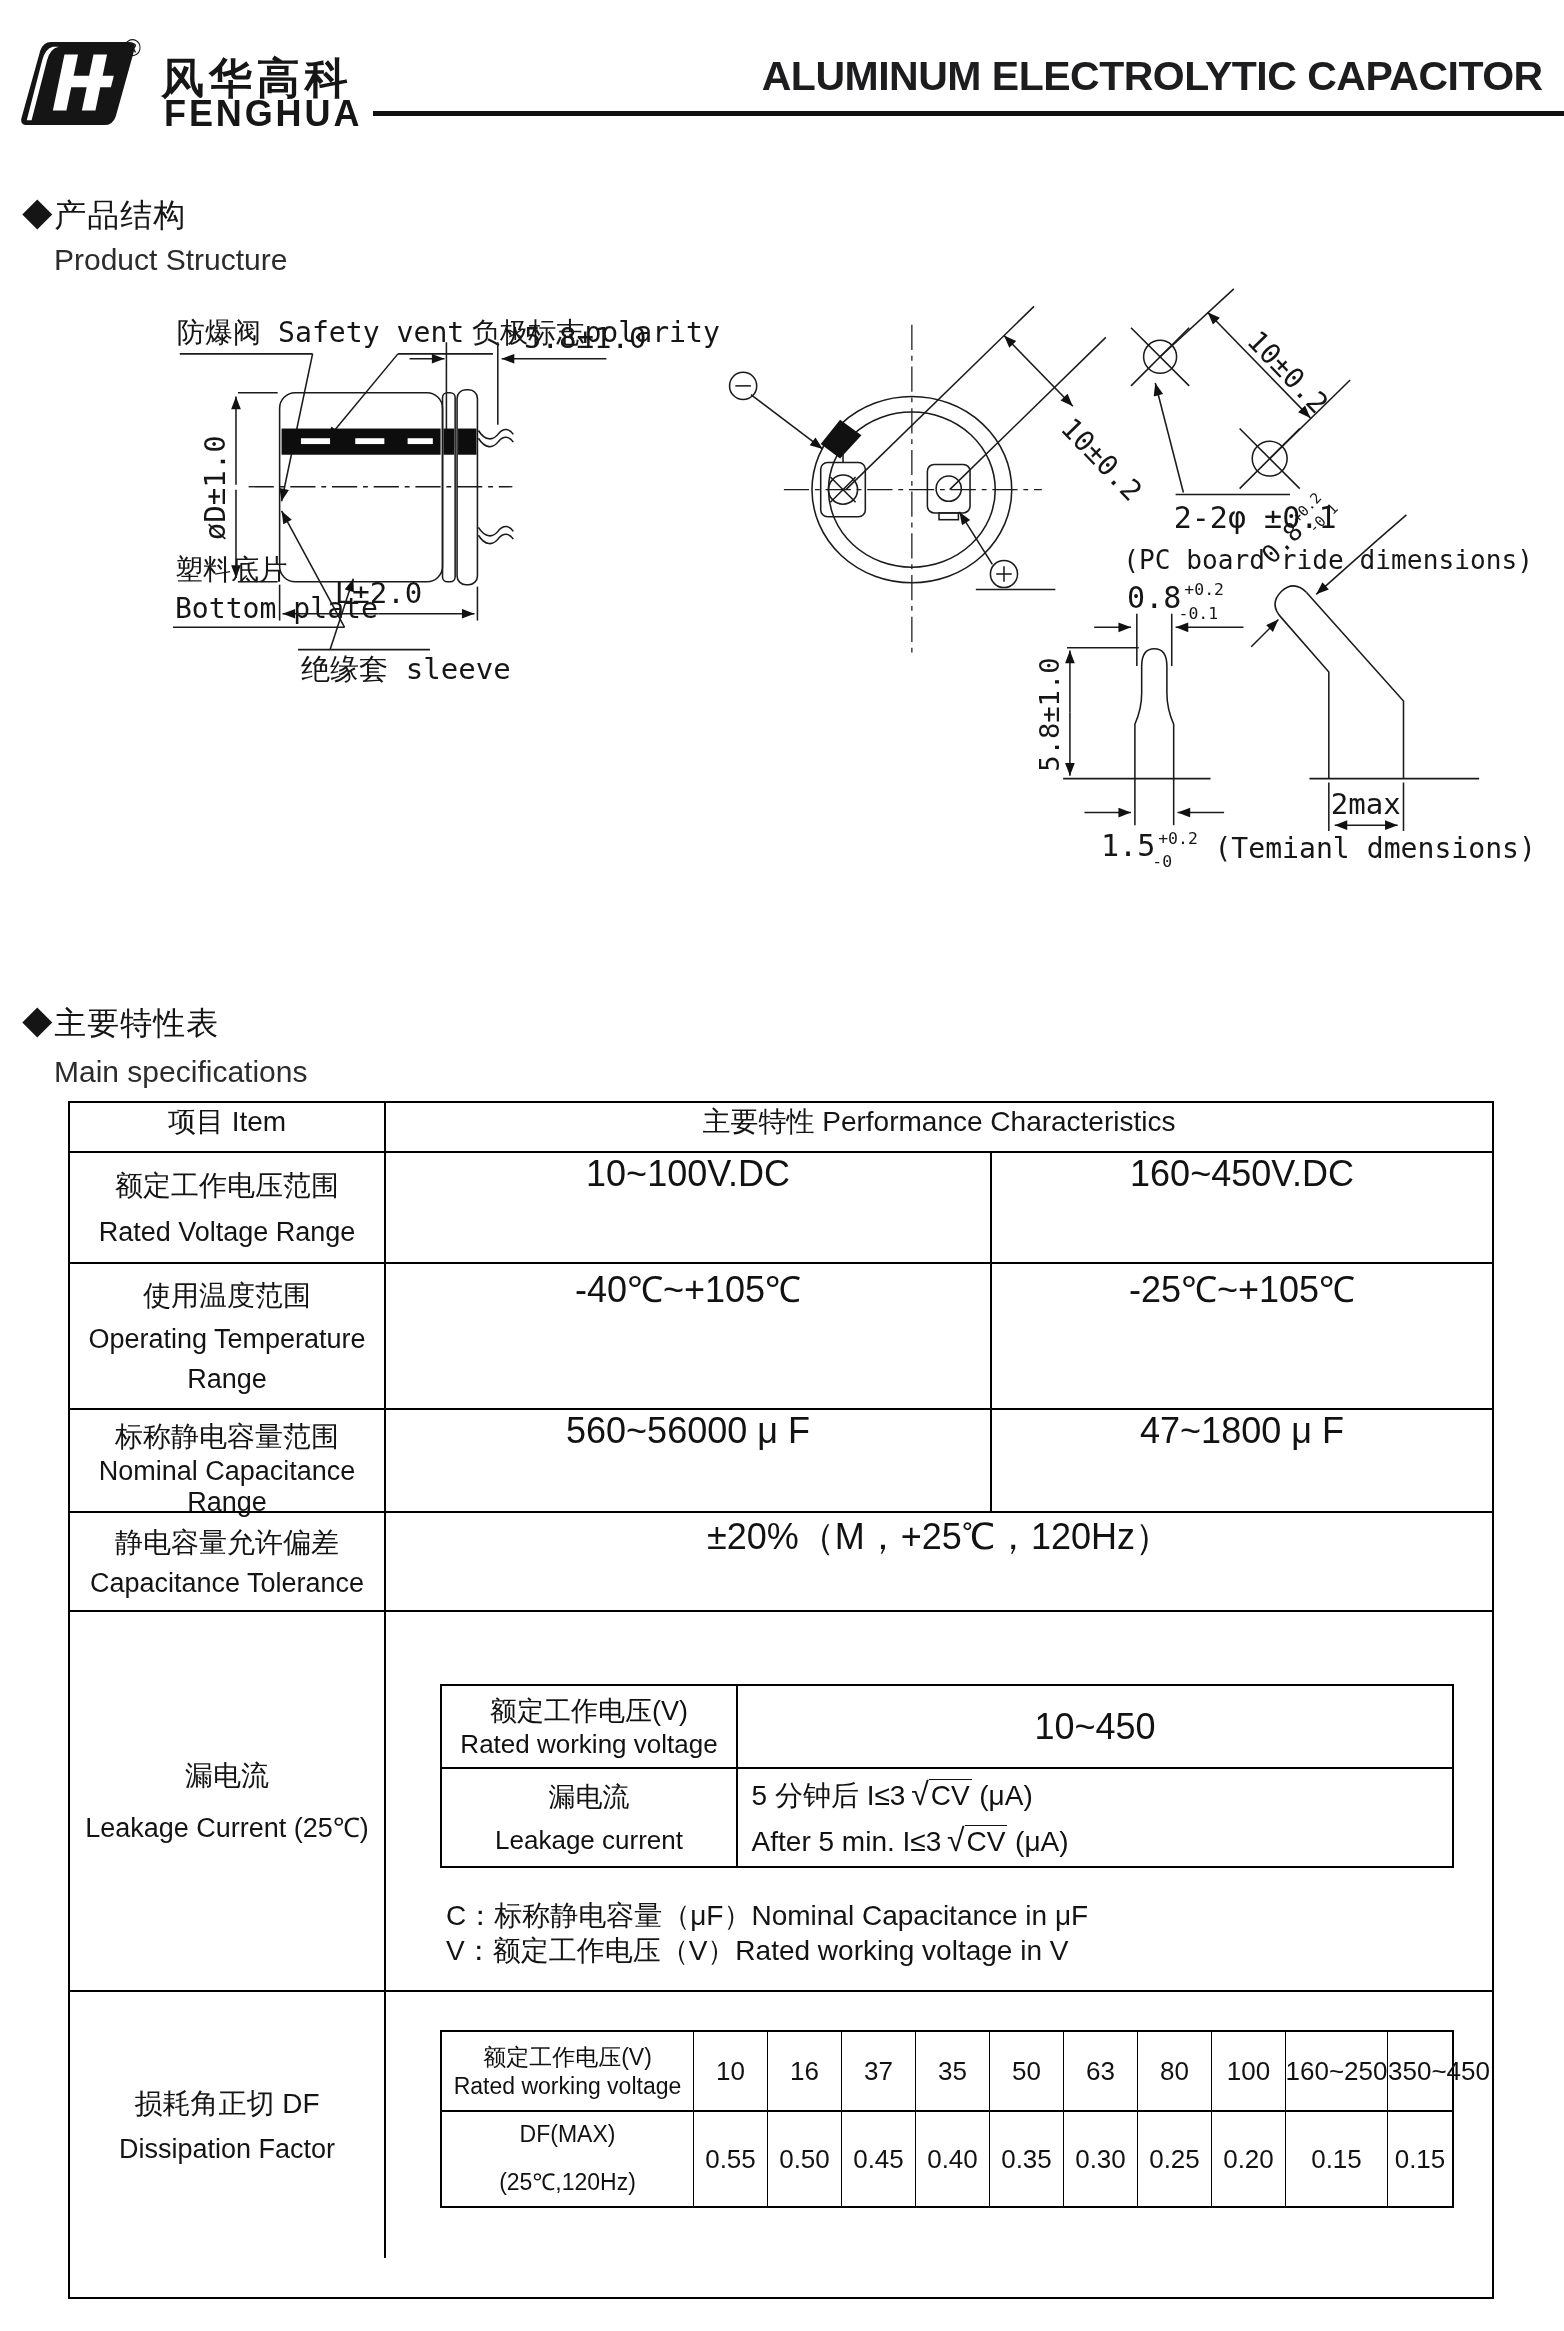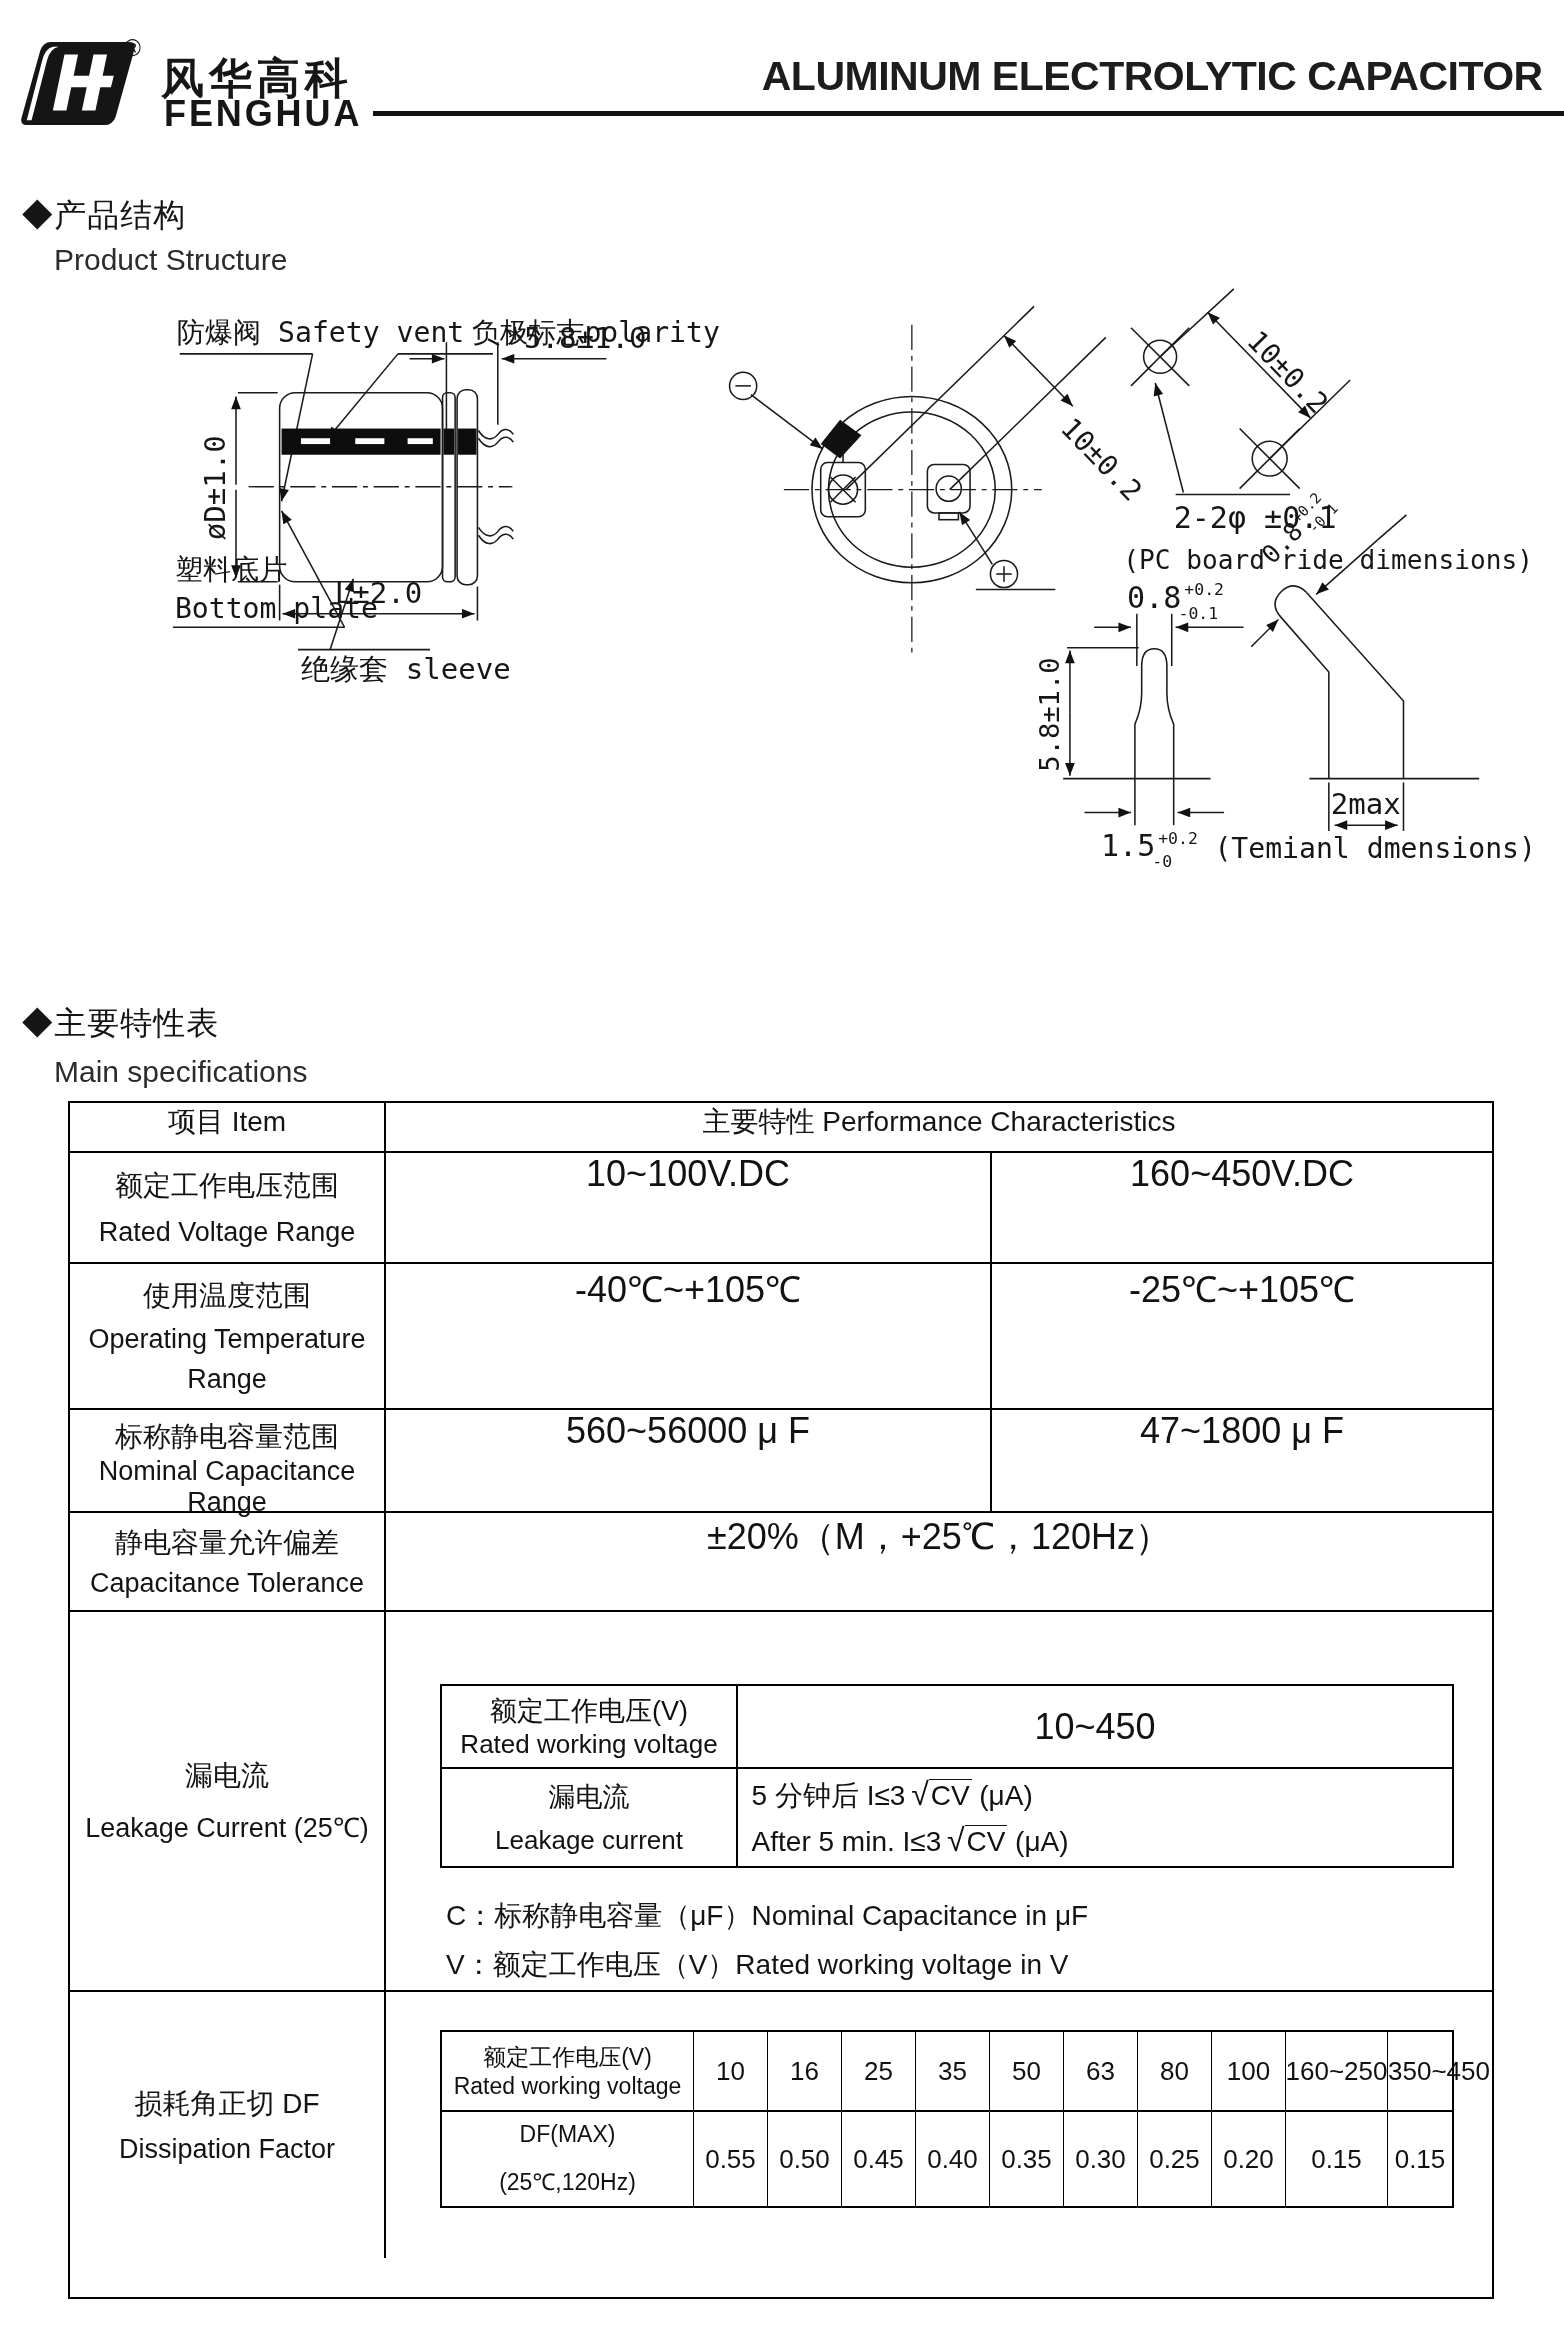--- a/index.html
+++ b/index.html
@@ -324,21 +324,21 @@
             <span class="ncn">漏电流</span>
             <span class="nen">Leakage current</span>
           </div>
           <div class="ncell flex1 formula-cell">
             <span class="formula"><span>5 分钟后 I≤3</span><span class="radical">√</span><span class="radicand">CV</span><span> (μA)</span></span>
             <span class="formula"><span>After 5 min. I≤3</span><span class="radical">√</span><span class="radicand">CV</span><span> (μA)</span></span>
           </div>
         </div>
       </div>
       <div class="leak-note" style="top:285px">C：标称静电容量（μF）Nominal Capacitance in μF</div>
-      <div class="leak-note" style="top:334px">V：额定工作电压（V）Rated working voltage in V</div>
+      <div class="leak-note" style="top:320px">V：额定工作电压（V）Rated working voltage in V</div>
     </div>
   </div>
 
   <div class="trow last" style="height:266px">
     <div class="cell label-col stack" style="justify-content:center;gap:11.6px">
       <span class="cn">损耗角正切 DF</span>
       <span class="en">Dissipation Factor</span>
     </div>
     <div class="cell flex1 rel">
       <div id="df-nested" class="nested">
@@ -347,21 +347,21 @@
             <span class="df-sm">额定工作电压(V)</span>
             <span class="df-sm">Rated working voltage</span>
           </div>
           <div class="dfc dfv">
               <span>10</span>
             </div>
           <div class="dfc dfv">
               <span>16</span>
             </div>
           <div class="dfc dfv">
-              <span>25</span>
+              <span>37</span>
             </div>
           <div class="dfc dfv">
               <span>35</span>
             </div>
           <div class="dfc dfv">
               <span>50</span>
             </div>
           <div class="dfc dfv">
               <span>63</span>
             </div>

